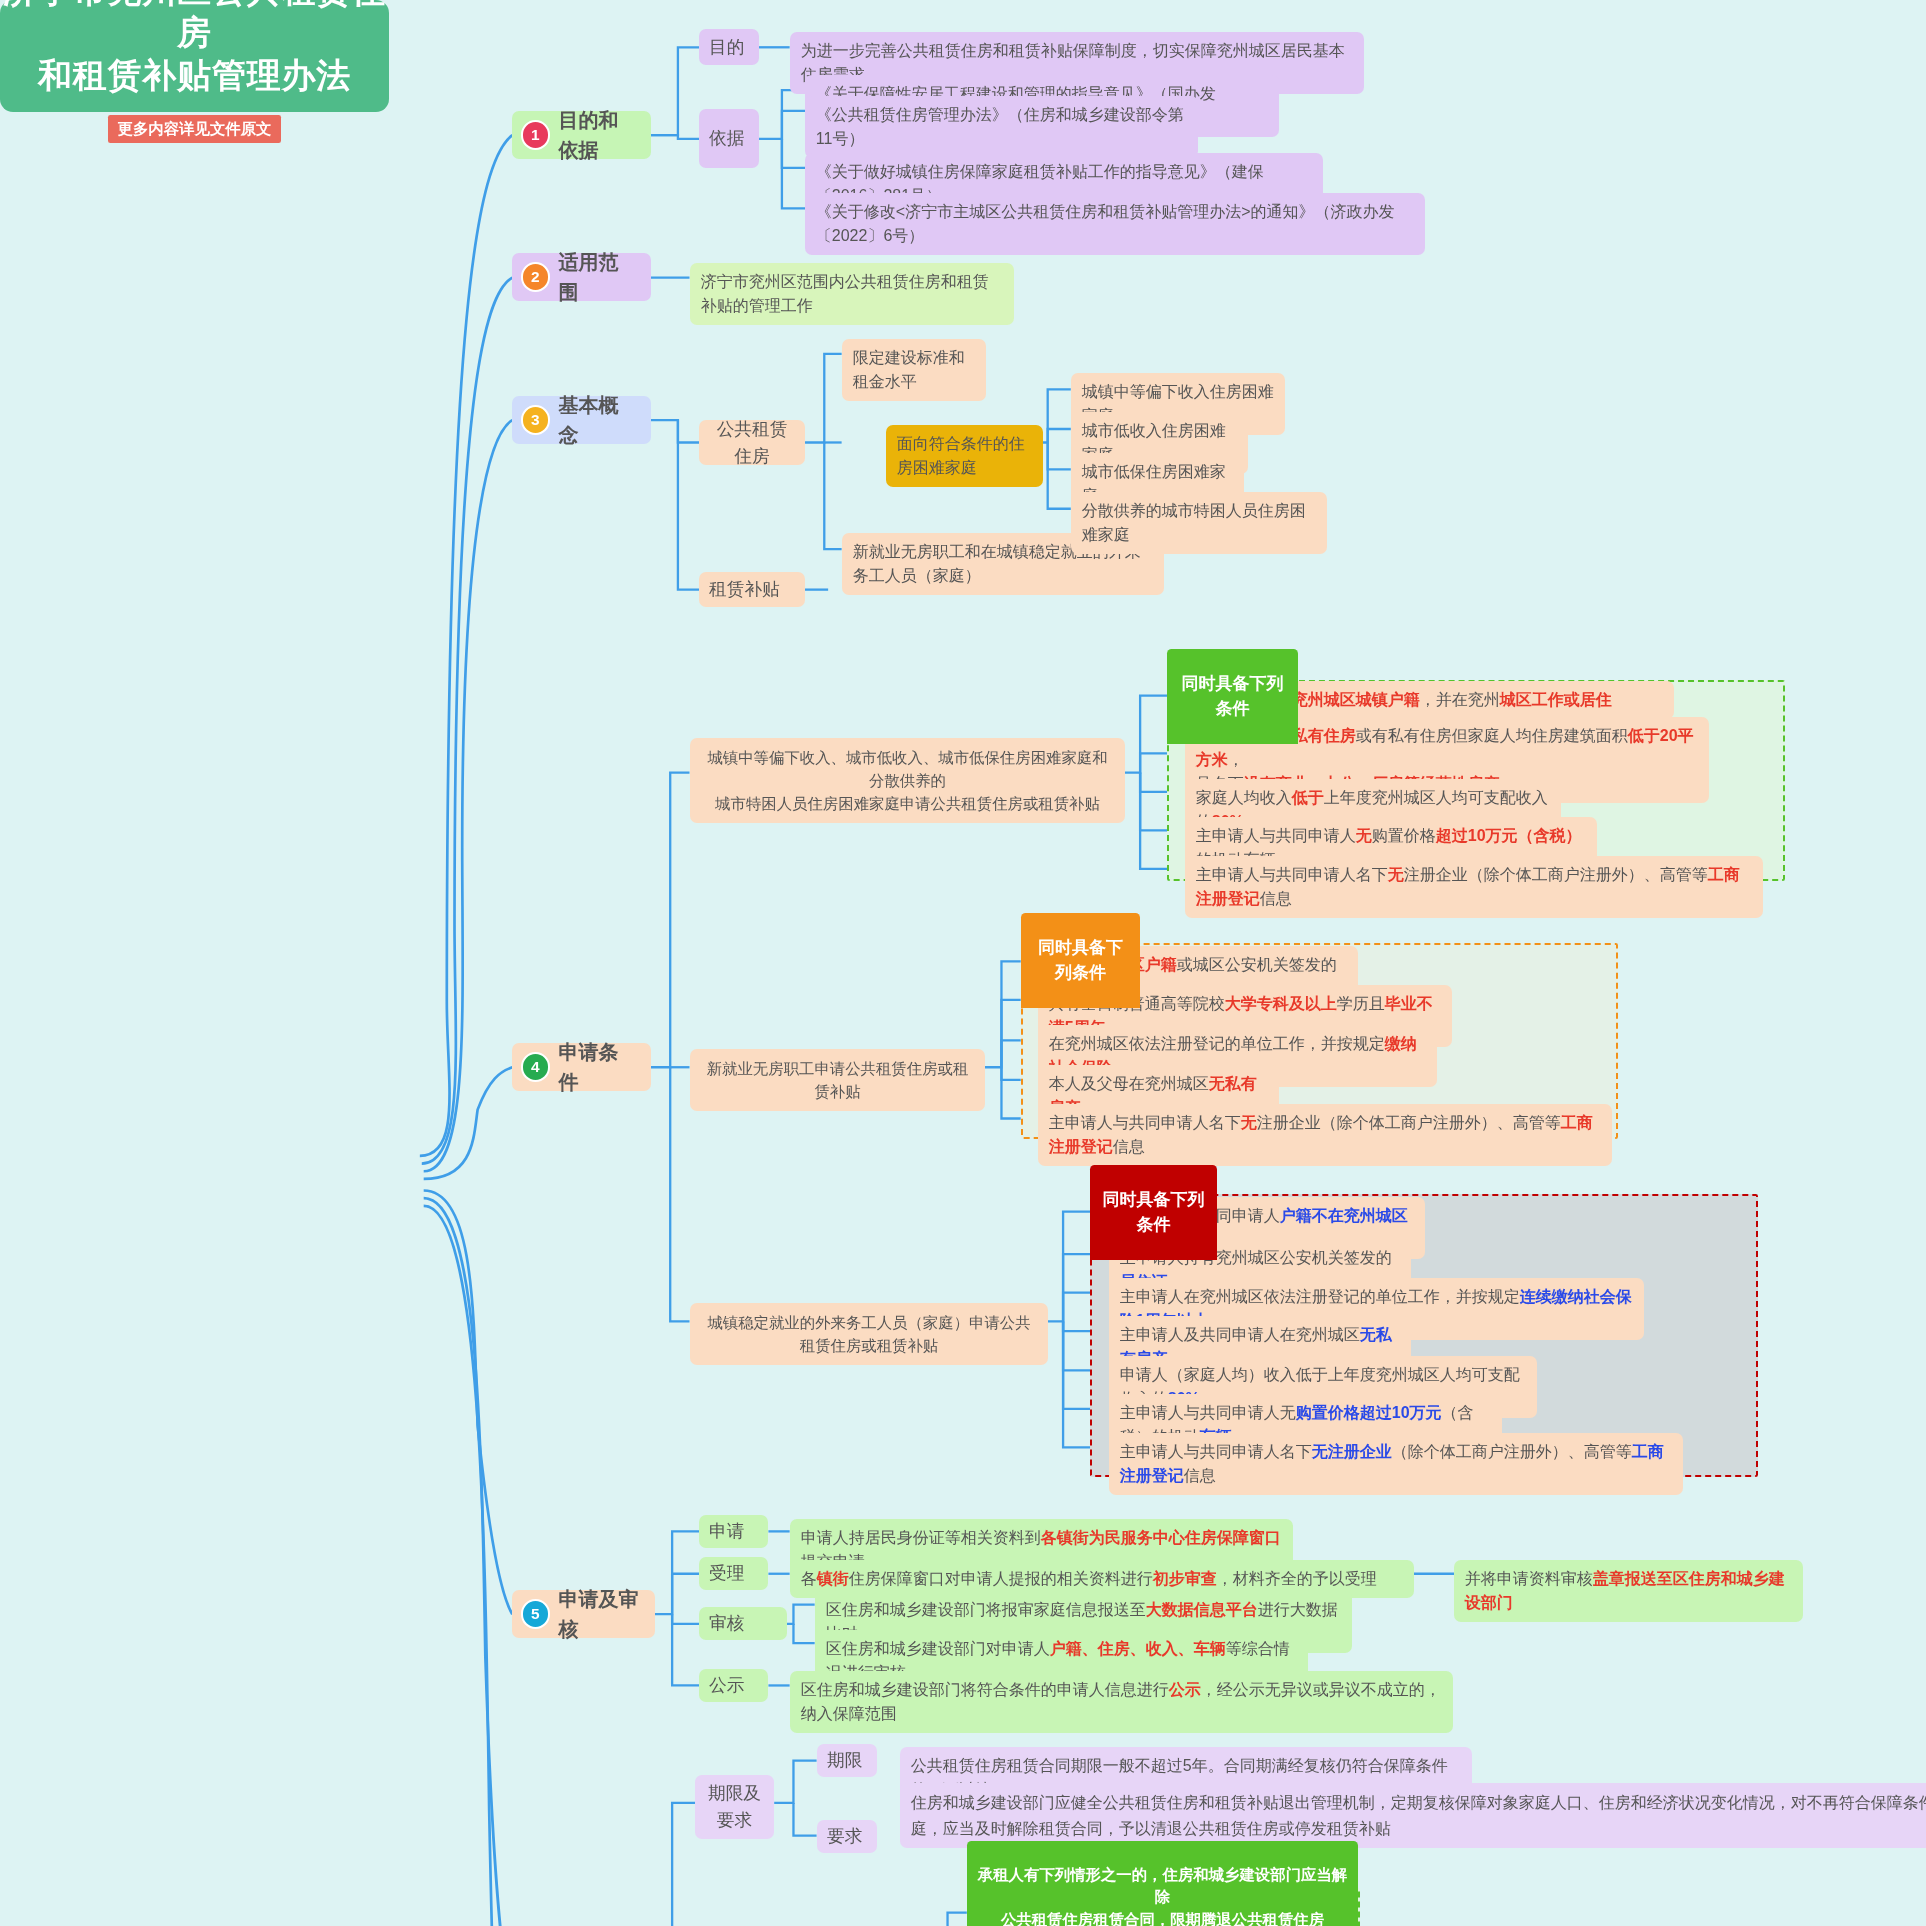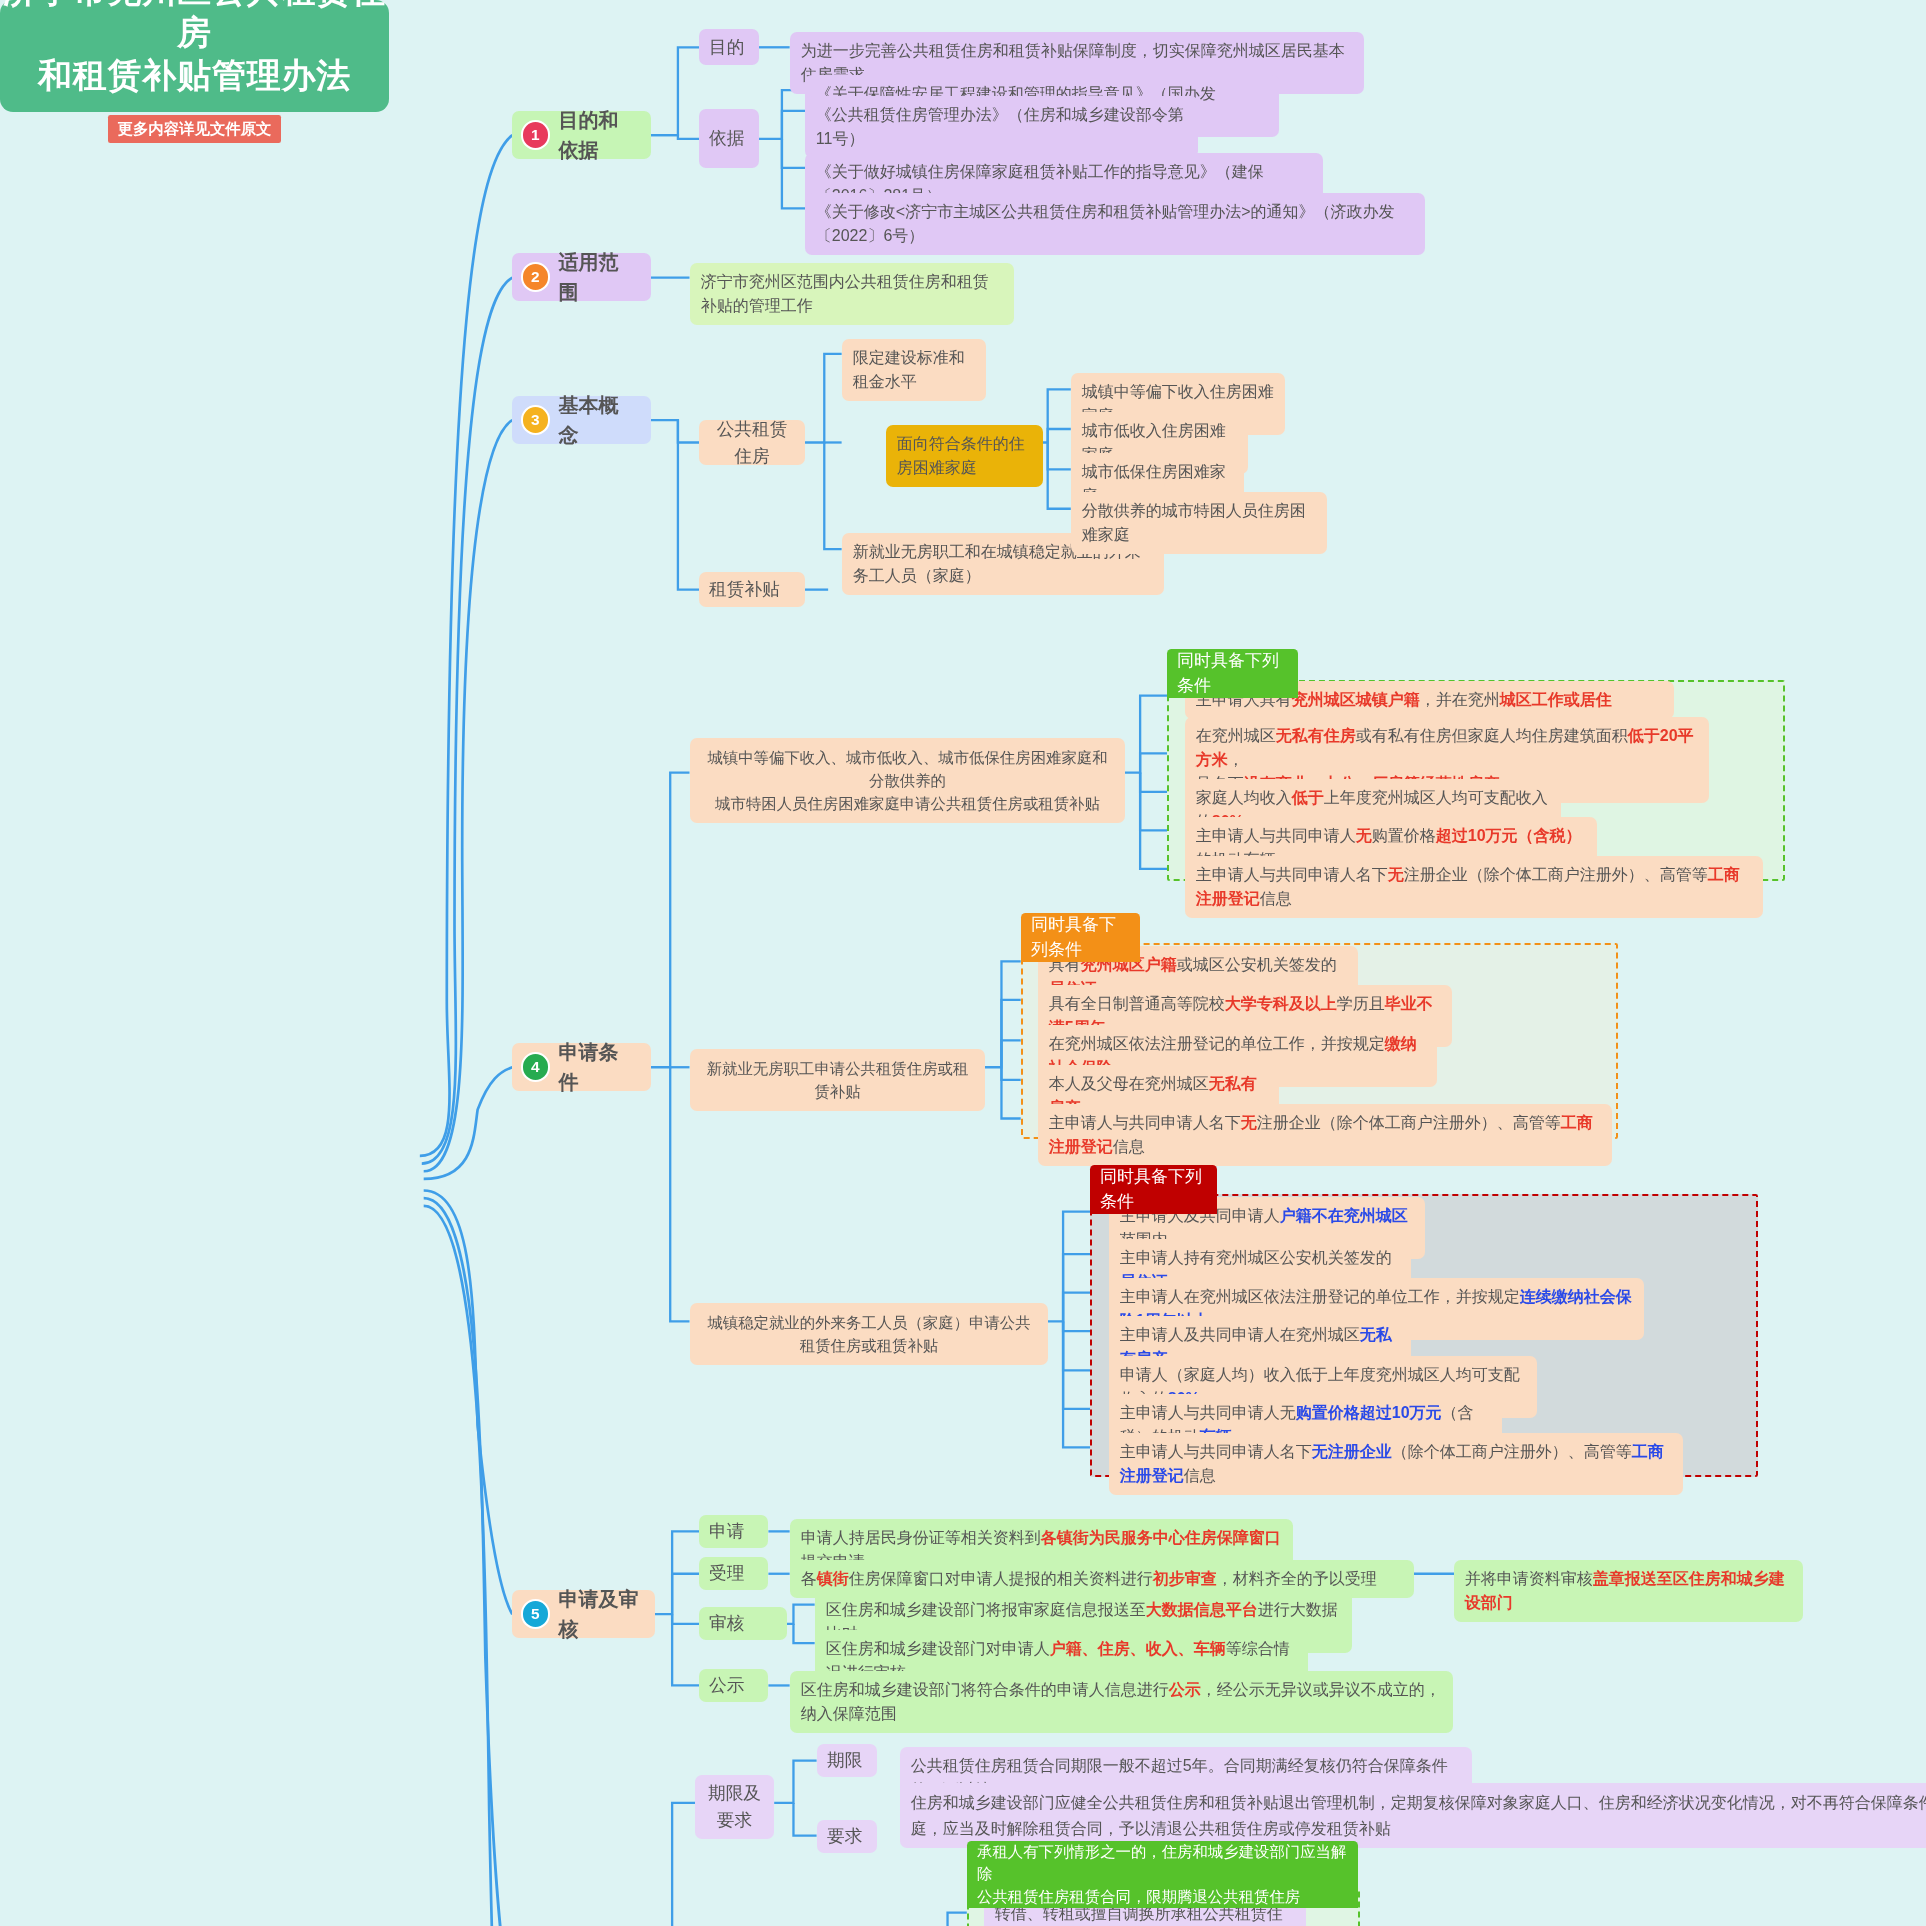--- a/index.html
+++ b/index.html
@@ -13,22 +13,22 @@
   #central .ctitle{color:#fff;font-size:34px;font-weight:bold;text-align:center;line-height:1.25;letter-spacing:0.8px;}
   #central .cbadge{margin-top:19px;background:#ea6a5c;color:#fff;font-size:15.4px;font-weight:bold;
      padding:3.5px 10px;border-radius:2.3px;}
   
   .l1{display:flex;align-items:center;padding:0 13px 0 8.5px;font-size:20px;font-weight:bold;height:48px;}
   .l1 .num{width:25.4px;height:25.4px;border-radius:50%;border:2.3px solid #fff;color:#fff;font-size:15.4px;
      font-weight:bold;display:flex;align-items:center;justify-content:center;margin-right:8.5px;flex:0 0 auto;}
   .l2{display:flex;align-items:center;justify-content:flex-start;padding:15px 10px;font-size:17.7px;text-align:center;}
   .l3{display:flex;align-items:center;padding:7.7px 11.6px;font-size:17px;}
   .leaf{display:flex;align-items:center;padding:7px 10.8px;font-size:16px;}
-  .hdr{position:absolute;border-radius:4.6px 4.6px 0 0;color:#fff;font-weight:normal;font-size:17px;
-       padding:0 10px;box-sizing:border-box;line-height:1.45;z-index:3;}
+  .hdr{position:absolute;border-radius:4.6px 4.6px 0 0;color:#fff;font-weight:bold;font-size:17px;
+       padding:23px 10px;box-sizing:border-box;line-height:1.45;z-index:3;text-align:center;}
   .grp{position:absolute;box-sizing:border-box;z-index:1;}
   .r{color:#e8392a;font-weight:bold;}
   .b{color:#2a4ae8;font-weight:bold;margin-top:20px;}
 </style>
 </head>
 <body>
 
 <div id="root">
 
 <svg id="wires" viewBox="0 0 5195 6180" width="2001" height="2381">

